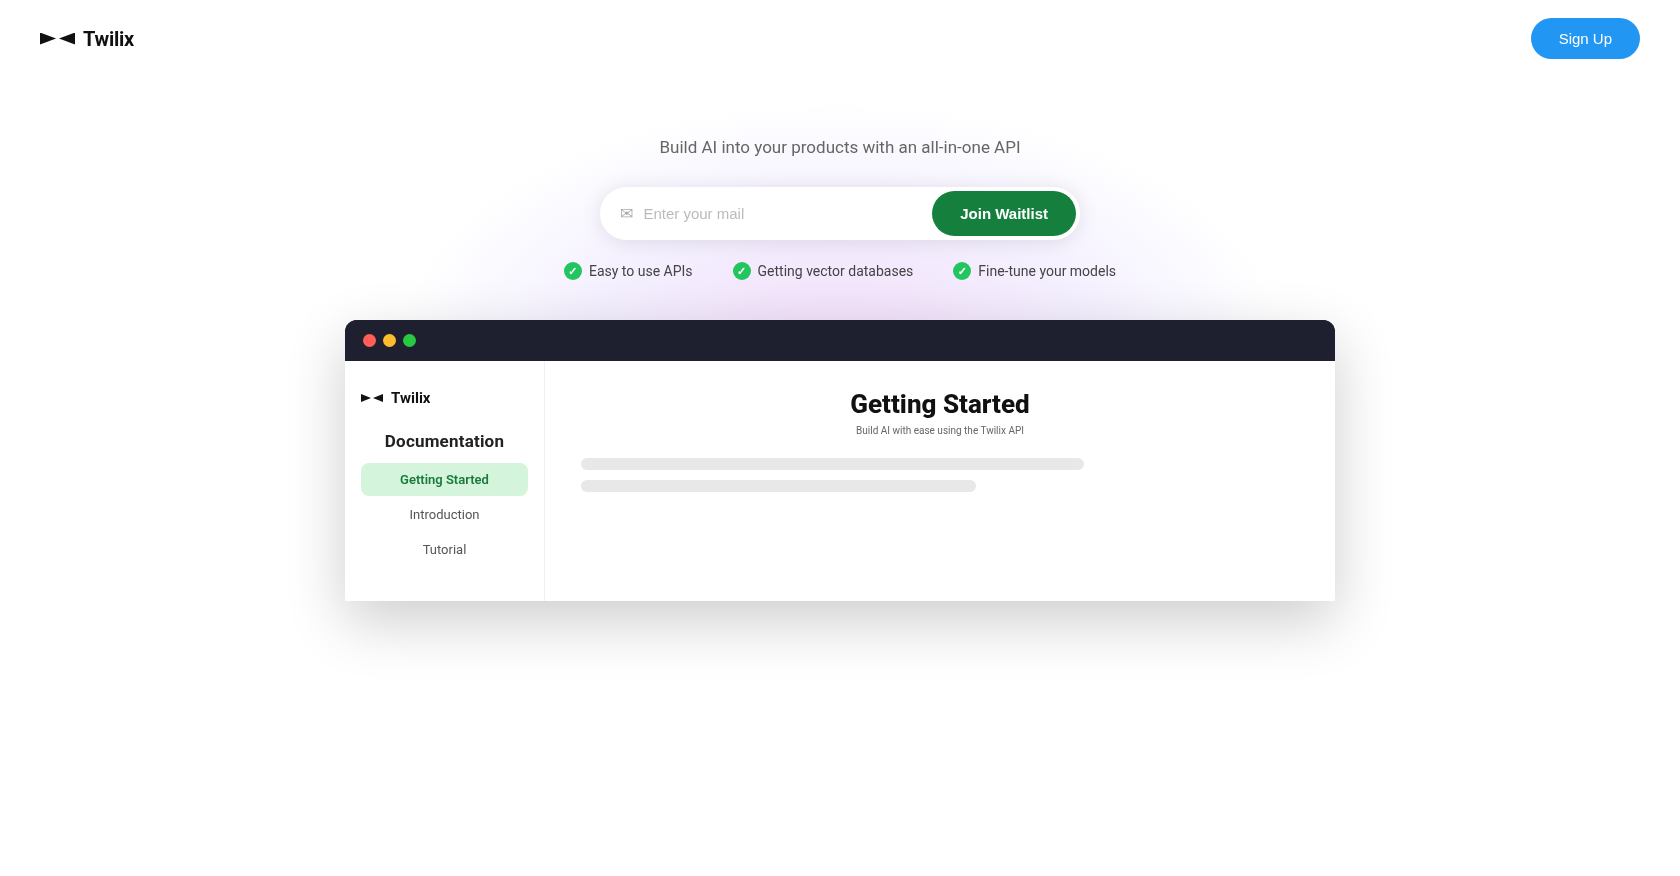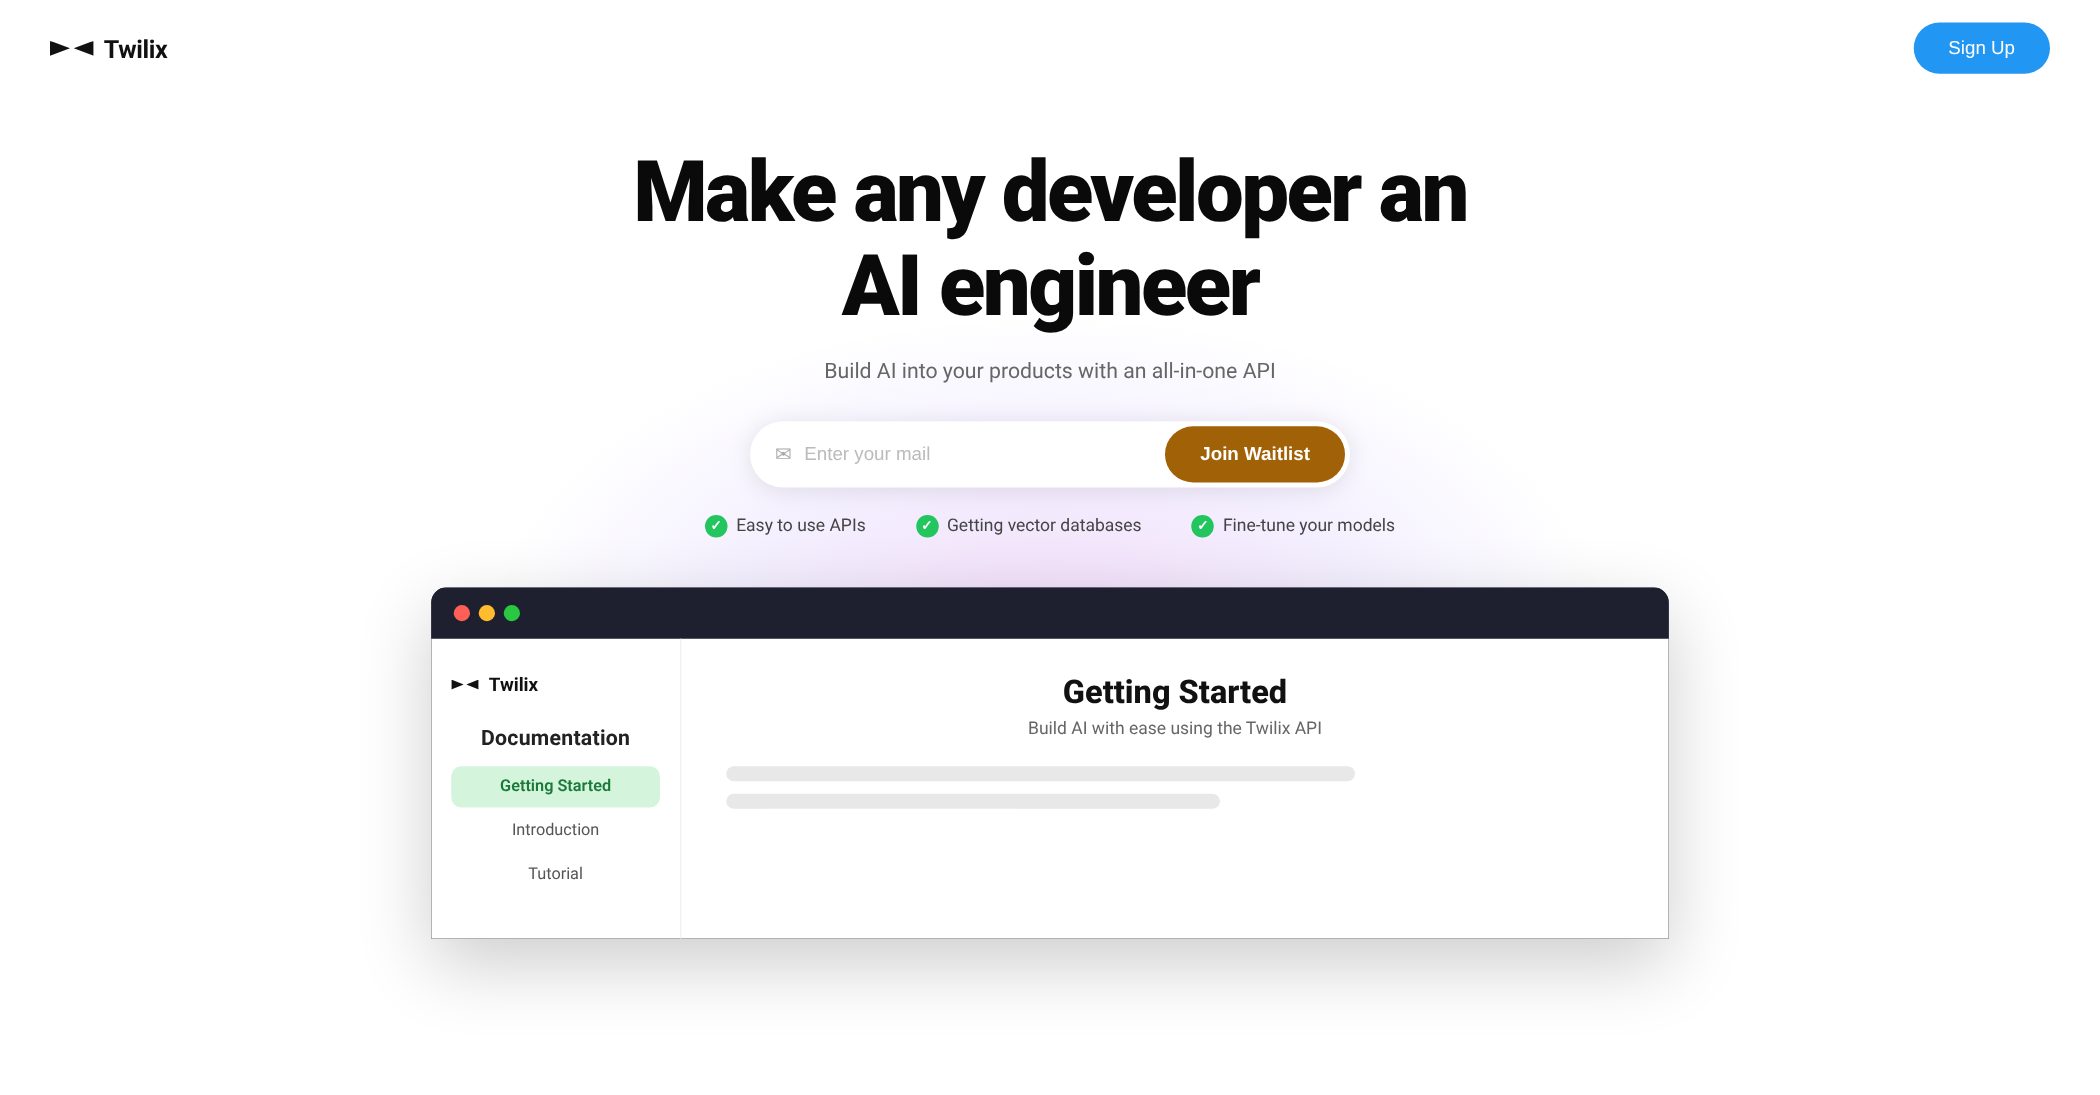--- a/index.html
+++ b/index.html
@@ -116,21 +116,21 @@
     .email-input {
       border: none;
       outline: none;
       font-size: 15px;
       color: #b91c1c;
       flex: 1;
       background: transparent;
     }
     .email-input::placeholder { color: #bbb; }
     .join-btn {
-      background: #a16207;
+      background: #15803d;
       color: #fff;
       border: none;
       border-radius: 50px;
       padding: 14px 28px;
       font-size: 15px;
       font-weight: 600;
       cursor: pointer;
       white-space: nowrap;
     }
 
@@ -260,21 +260,21 @@
       flex: 1;
       padding: 28px 36px;
     }
     .doc-title {
       font-size: 26px;
       font-weight: 800;
       color: #111;
       margin-bottom: 6px;
     }
     .doc-subtitle {
-      font-size: 14px;
+      font-size: 10px;
       color: #666;
       margin-bottom: 22px;
     }
     .doc-skeleton-line {
       height: 12px;
       background: #e8e8e8;
       border-radius: 6px;
       margin-bottom: 10px;
     }
     .doc-skeleton-line.wide { width: 70%; }
@@ -290,24 +290,20 @@
       <div class="bow-right"></div>
     </div>
     <span class="logo-text">Twilix</span>
   </div>
   <button class="signup-btn">Sign Up</button>
 </nav>
 
 <section class="hero">
   <div class="hero-bg-glow"></div>
 
-  <h1 class="hero-title">
-    <span>Make any developer an</span><br>
-    <span>AI engineer</span>
-  </h1>
   <p class="hero-subtitle">Build AI into your products with an all-in-one API</p>
 
   <div class="email-form">
     <span class="mail-icon">✉</span>
     <input class="email-input" type="email" placeholder="Enter your mail" style="">
     <button class="join-btn">Join Waitlist</button>
   </div>
 
   <div class="feature-pills">
     <div class="pill">

